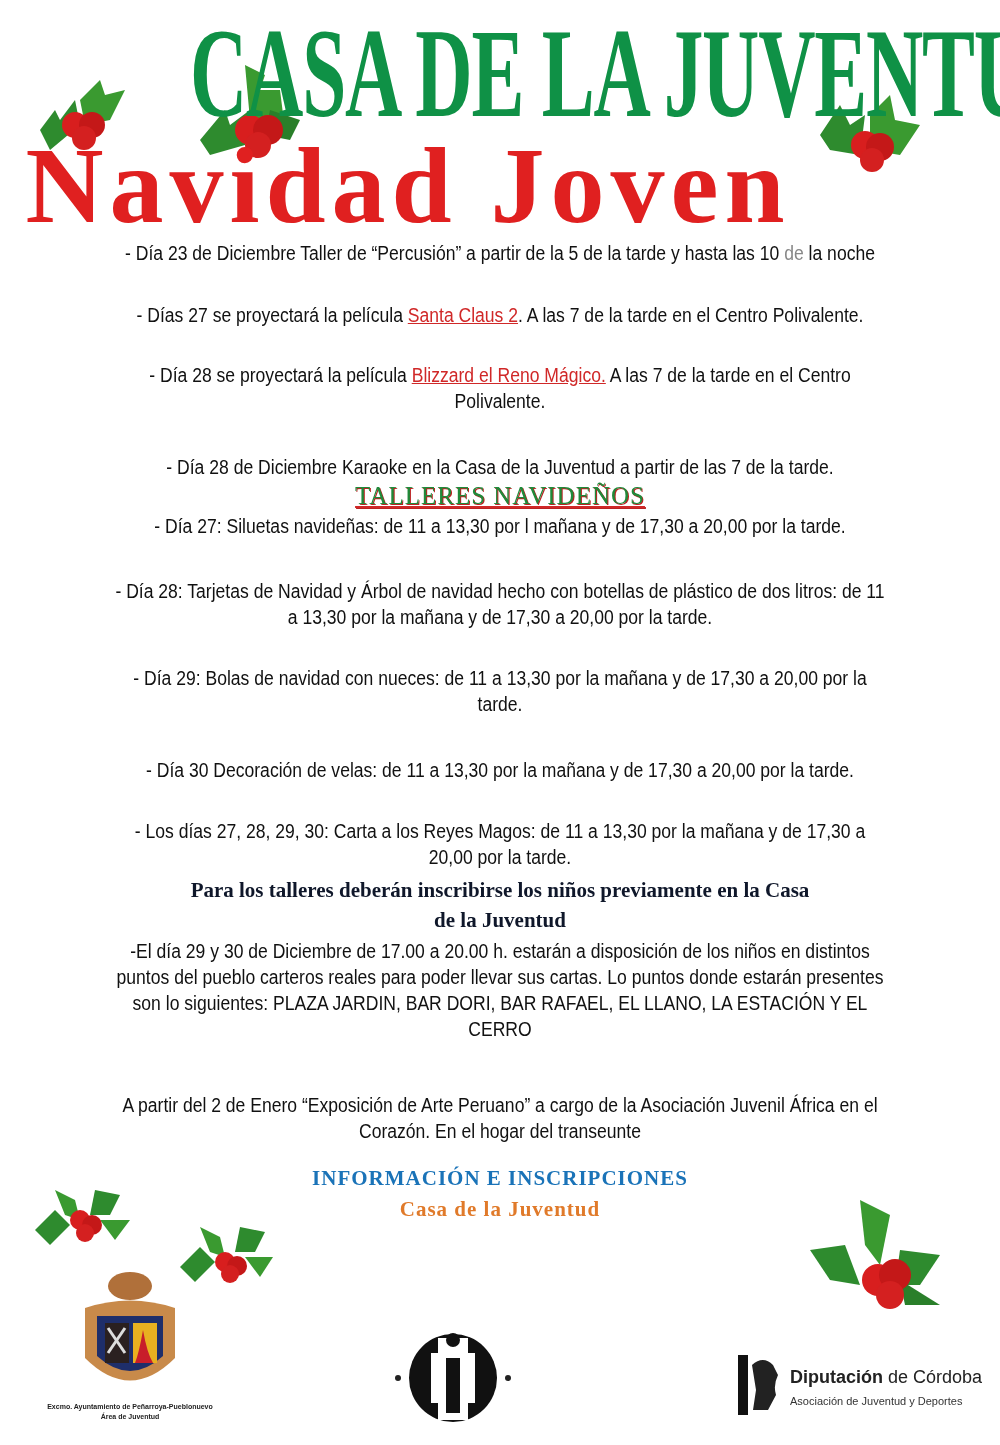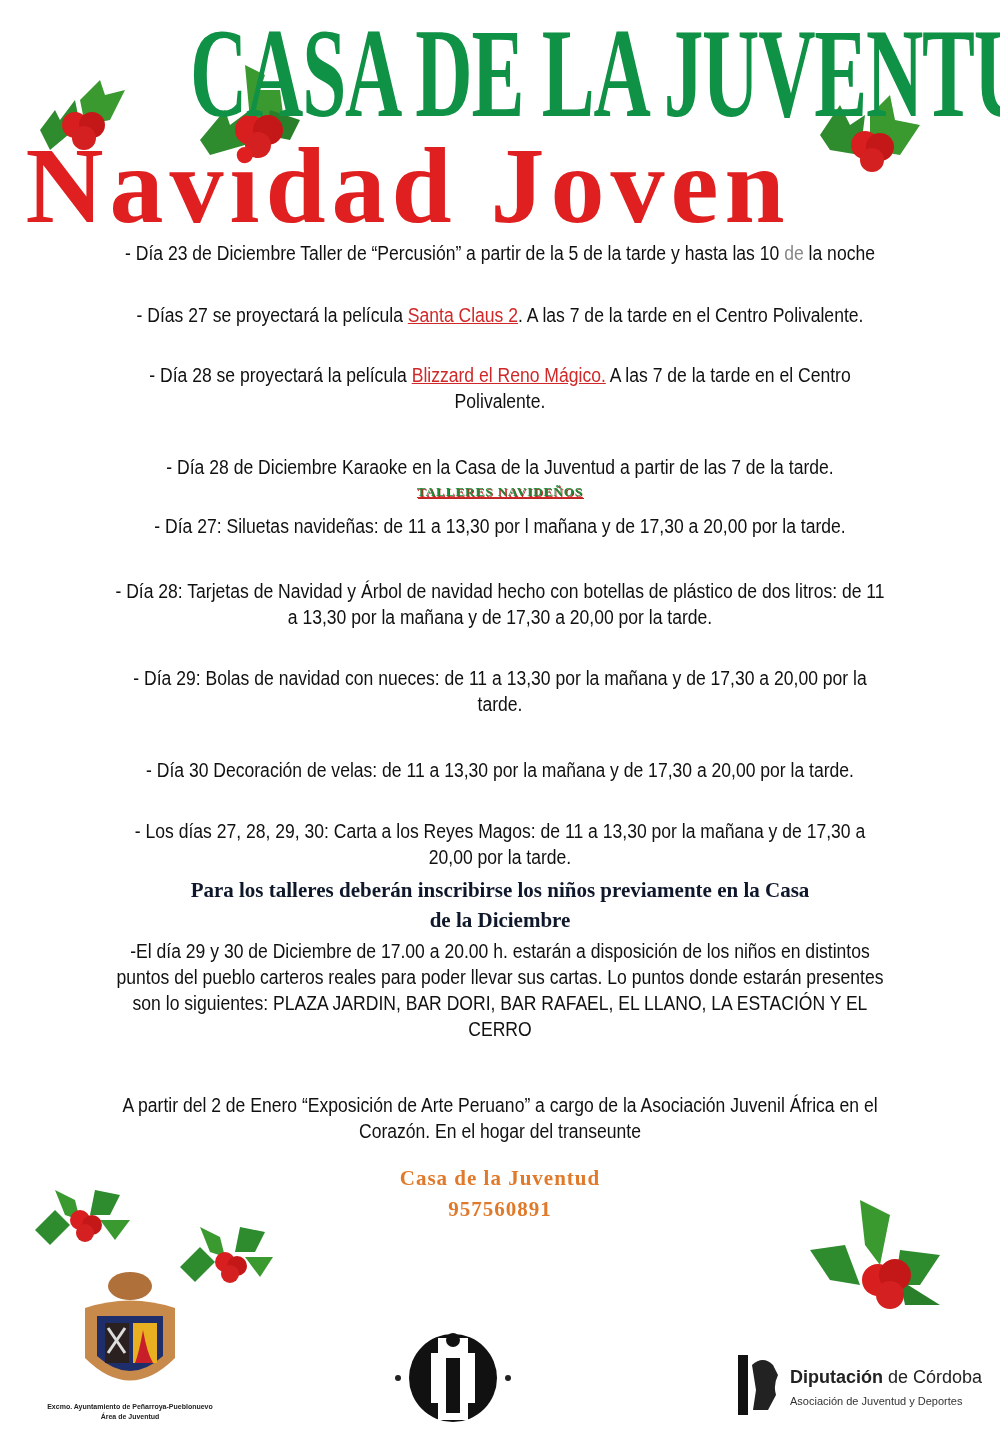--- a/index.html
+++ b/index.html
@@ -17,22 +17,22 @@
     font-family:"Liberation Serif", serif; font-weight:bold; color:#e02020;
     font-size:108px; line-height:108px; letter-spacing:6px;
     transform:scaleX(1.0); white-space:nowrap; z-index:1;
   }
   .holly { position:absolute; z-index:1; }
   .body-text { color:#111; font-size:19.5px; line-height:26px; text-align:center; transform:scaleX(0.9); transform-origin:center top; }
   .line { position:absolute; left:0; width:1000px; }
   .red-link { color:#d02828; text-decoration:underline; }
   .grey { color:#888; }
   .talleres {
-    font-family:"Liberation Serif", serif; font-weight:bold; color:#1f8a3a;
-    font-size:13px; text-decoration:underline; text-decoration-color:#d02828;
+    font-family:"Liberation Serif", serif; font-weight:normal; color:#1f8a3a;
+    font-size:25px; text-decoration:underline; text-decoration-color:#d02828;
     text-shadow:1px 1px 0 #b22; letter-spacing:1px;
   }
   .blue-note { color:#0f172a; font-family:"Liberation Serif", serif; font-weight:bold; font-size:21px; line-height:30px; }
   .info-head { color:#1a73b8; font-family:"Liberation Serif", serif; font-weight:bold; font-size:21px; letter-spacing:1px; }
   .info-orange { color:#e07a2a; font-family:"Liberation Serif", serif; font-weight:bold; font-size:21px; letter-spacing:1px; }
   .logo-caption { font-size:7px; font-weight:bold; color:#222; text-align:center; line-height:10px; }
 </style>
 </head>
 <body>
 
@@ -83,37 +83,37 @@
 </div>
 <div class="line body-text" style="top:665px">
   <span>- Día 29:  Bolas de navidad con nueces: de 11 a 13,30 por la mañana y de 17,30 a 20,00 por la</span><br><span>tarde.</span>
 </div>
 <div class="line body-text" style="top:757px">- Día 30 Decoración de velas: de 11 a 13,30 por la mañana y de 17,30 a 20,00 por la tarde.</div>
 <div class="line body-text" style="top:818px">
   <span>- Los días 27, 28, 29, 30: Carta  a los Reyes Magos: de 11 a 13,30 por la mañana y de 17,30 a</span><br><span>20,00 por la tarde.</span>
 </div>
 
 <div class="line blue-note" style="top:875px;text-align:center">
-  <span>Para los talleres deberán inscribirse los niños previamente en la Casa</span><br><span>de la Diciembre</span>
+  <span>Para los talleres deberán inscribirse los niños previamente en la Casa</span><br><span>de la Juventud</span>
 </div>
 
 <div class="line body-text" style="top:938px">
   <span>-El día 29 y 30 de Diciembre de 17.00 a 20.00 h. estarán a disposición de los niños en distintos</span><br>
   <span>puntos del pueblo carteros reales para poder llevar sus cartas. Lo puntos donde estarán presentes</span><br>
   <span>son lo siguientes: PLAZA JARDIN, BAR DORI, BAR RAFAEL, EL LLANO, LA ESTACIÓN Y EL</span><br>
   <span>CERRO</span>
 </div>
 
 <div class="line body-text" style="top:1092px">
   <span>A partir del 2 de Enero “Exposición de Arte Peruano” a cargo de la Asociación Juvenil África en el</span><br><span>Corazón. En el hogar del transeunte</span>
 </div>
 
 <div class="line" style="top:1163px;text-align:center;line-height:31px">
+  <div class="info-head">INFORMACIÓN E INSCRIPCIONES</div>
   <div class="info-orange">Casa de la Juventud</div>
-  <div class="info-orange">957560891</div>
 </div>
 
 <svg class="holly" style="left:30px;top:1185px" width="105" height="65" viewBox="0 0 105 65">
   <path d="M5 45 L25 25 L40 40 L20 60 Z" fill="#2e8b2e"></path>
     <path d="M25 5 L45 15 L50 35 L35 30 Z" fill="#3a9a30"></path>
   <path d="M65 5 L90 10 L80 30 L60 30 Z" fill="#2e8b2e"></path>
     <path d="M70 35 L100 35 L85 55 Z" fill="#3a9a30"></path>
   <circle cx="50" cy="35" r="10" fill="#d81e1e"></circle>
     <circle cx="62" cy="40" r="10" fill="#c41818"></circle>
     <circle cx="55" cy="48" r="9" fill="#d42020"></circle>

